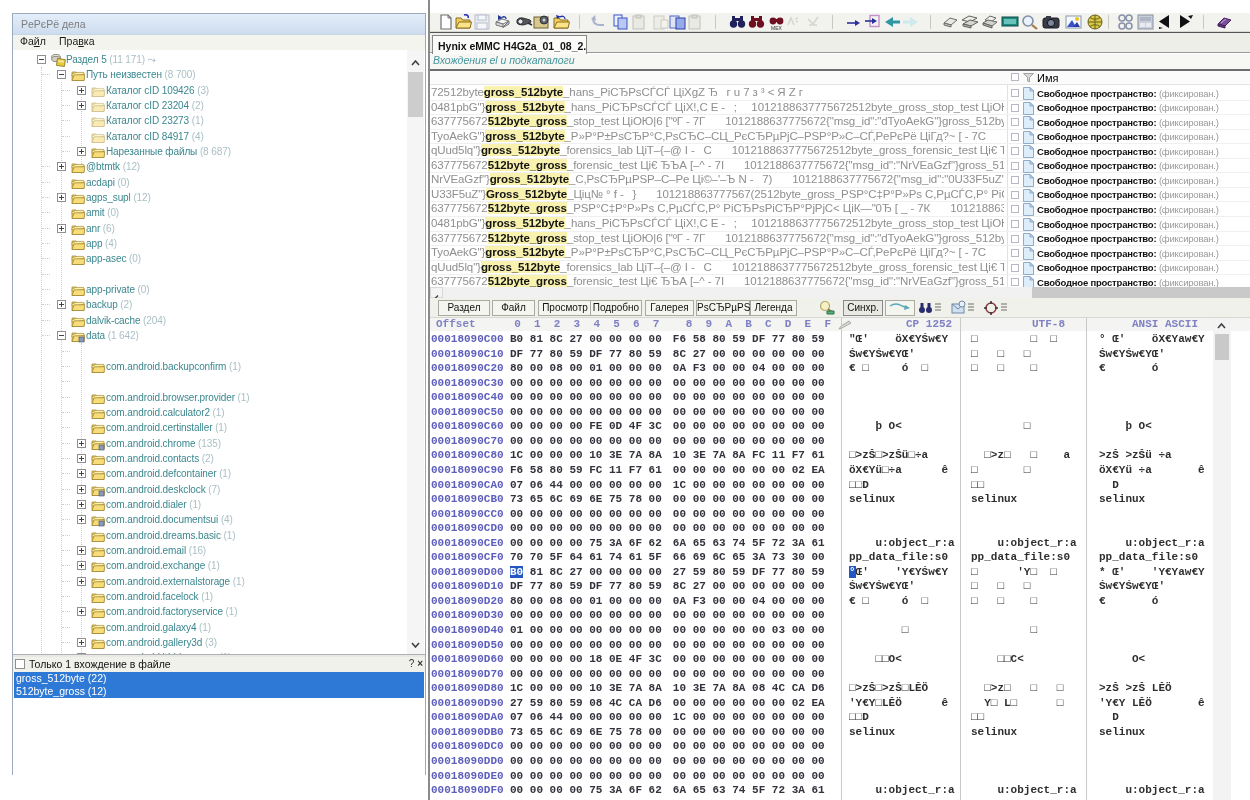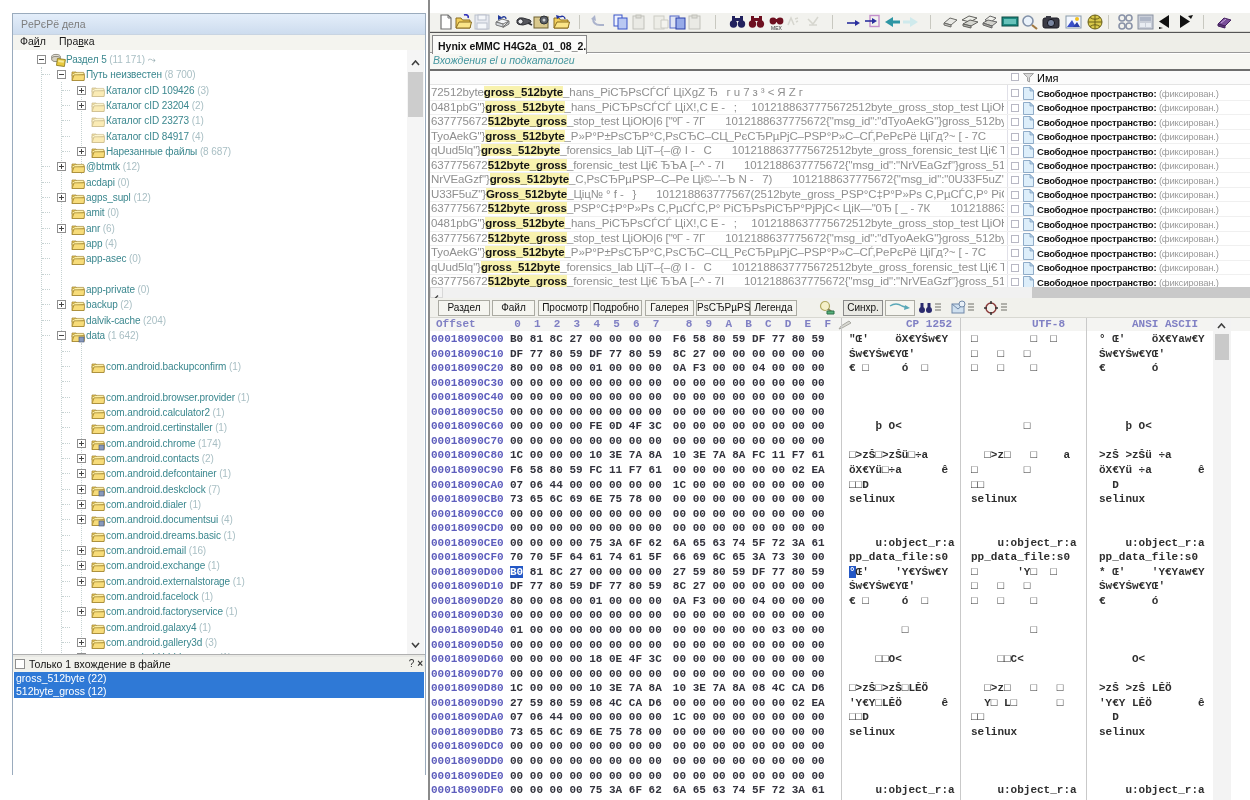--- a/index.html
+++ b/index.html
@@ -351,21 +351,21 @@
           <div class="expbox" style="left:64px">
             <i></i>
             <b></b>
           </div>
           <div class="ticon" style="left:78px"><svg width="14" height="13" viewBox="0 0 14 13" style="opacity:1">
               <path d="M1 3 L5 3 L6.3 4.3 L13 4.3 L13 11.5 L1 11.5 Z" fill="#f2cf5e" stroke="#9c7f2c" stroke-width="0.7"></path>
               <path d="M1 5.2 L4.6 3.4 L12.6 3.4 L13 4.9 L13 5.6 L1 7 Z" fill="#fdf0a8" stroke="#9c7f2c" stroke-width="0.6"></path>
               <path d="M1 11.5 L3.2 5.8 L13.8 5.8 L13 11.5 Z" fill="#f7dc7a" stroke="#9c7f2c" stroke-width="0.7"></path>
               <rect x="8" y="7" width="5" height="5" fill="#8899bb" stroke="#445577" stroke-width="0.6"></rect>
             </svg></div>
-          <div class="tname" style="left:93px">com.android.chrome <span class="tcnt">(174)</span></div>
+          <div class="tname" style="left:93px">com.android.chrome <span class="tcnt">(135)</span></div>
         </div>
 <div class="trow" style="top:400.8px">
           <div class="expbox" style="left:64px">
             <i></i>
             <b></b>
           </div>
           <div class="ticon" style="left:78px"><svg width="14" height="13" viewBox="0 0 14 13" style="opacity:1">
               <path d="M1 3 L5 3 L6.3 4.3 L13 4.3 L13 11.5 L1 11.5 Z" fill="#f2cf5e" stroke="#9c7f2c" stroke-width="0.7"></path>
               <path d="M1 5.2 L4.6 3.4 L12.6 3.4 L13 4.9 L13 5.6 L1 7 Z" fill="#fdf0a8" stroke="#9c7f2c" stroke-width="0.6"></path>
               <path d="M1 11.5 L3.2 5.8 L13.8 5.8 L13 11.5 Z" fill="#f7dc7a" stroke="#9c7f2c" stroke-width="0.7"></path>

